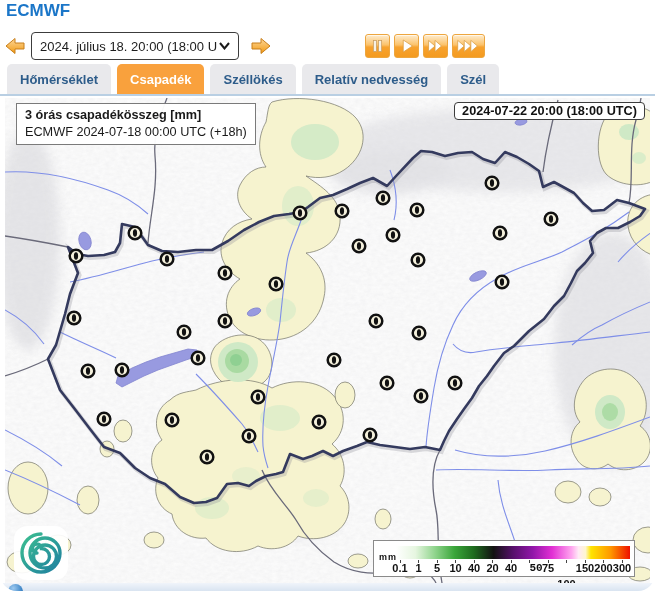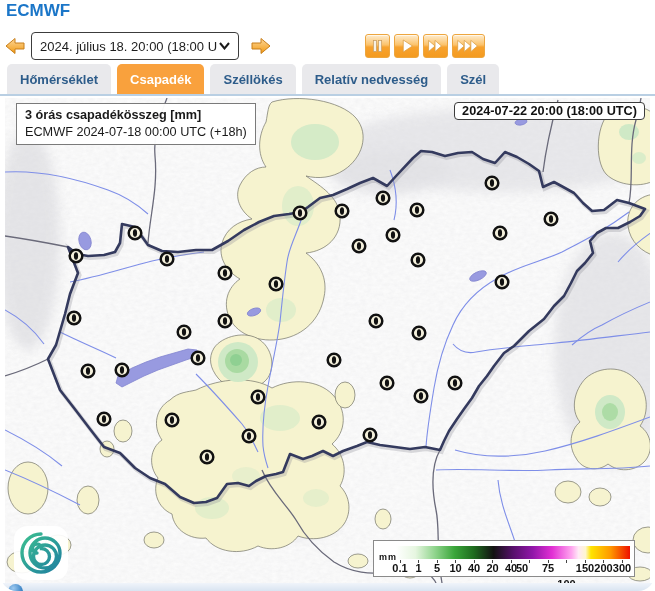--- a/index.html
+++ b/index.html
@@ -310,21 +310,21 @@
           <div class="tlab" style="left: 63px;">5</div>
           <div class="tickmark" style="left: 81px;"></div>
           <div class="tlab" style="left: 81.5px;">10</div>
           <div class="tickmark" style="left: 99.5px;"></div>
           <div class="tlab" style="left: 100px;">40</div>
           <div class="tickmark" style="left: 118px;"></div>
           <div class="tlab" style="left: 118.5px;">20</div>
           <div class="tickmark" style="left: 136.5px;"></div>
           <div class="tlab" style="left: 137px;">40</div>
           <div class="tickmark" style="left: 155px;"></div>
-          <div class="tlab" style="left: 148px;">50</div>
+          <div class="tlab" style="left: 162px; font-family: Liberation Mono, monospace;">50</div>
           <div class="tickmark" style="left: 173.5px;"></div>
           <div class="tlab" style="left: 174px;">75</div>
           <div class="tickmark" style="left: 192px;"></div>
           <div class="tlab" style="left: 192.5px; margin-top: 16px;">100</div>
           <div class="tickmark" style="left: 210.5px;"></div>
           <div class="tlab" style="left: 211px;">150</div>
           <div class="tickmark" style="left: 229px;"></div>
           <div class="tlab" style="left: 229.5px;">200</div>
           <div class="tickmark" style="left: 247.5px;"></div>
           <div class="tlab" style="left: 248px;">300</div>

